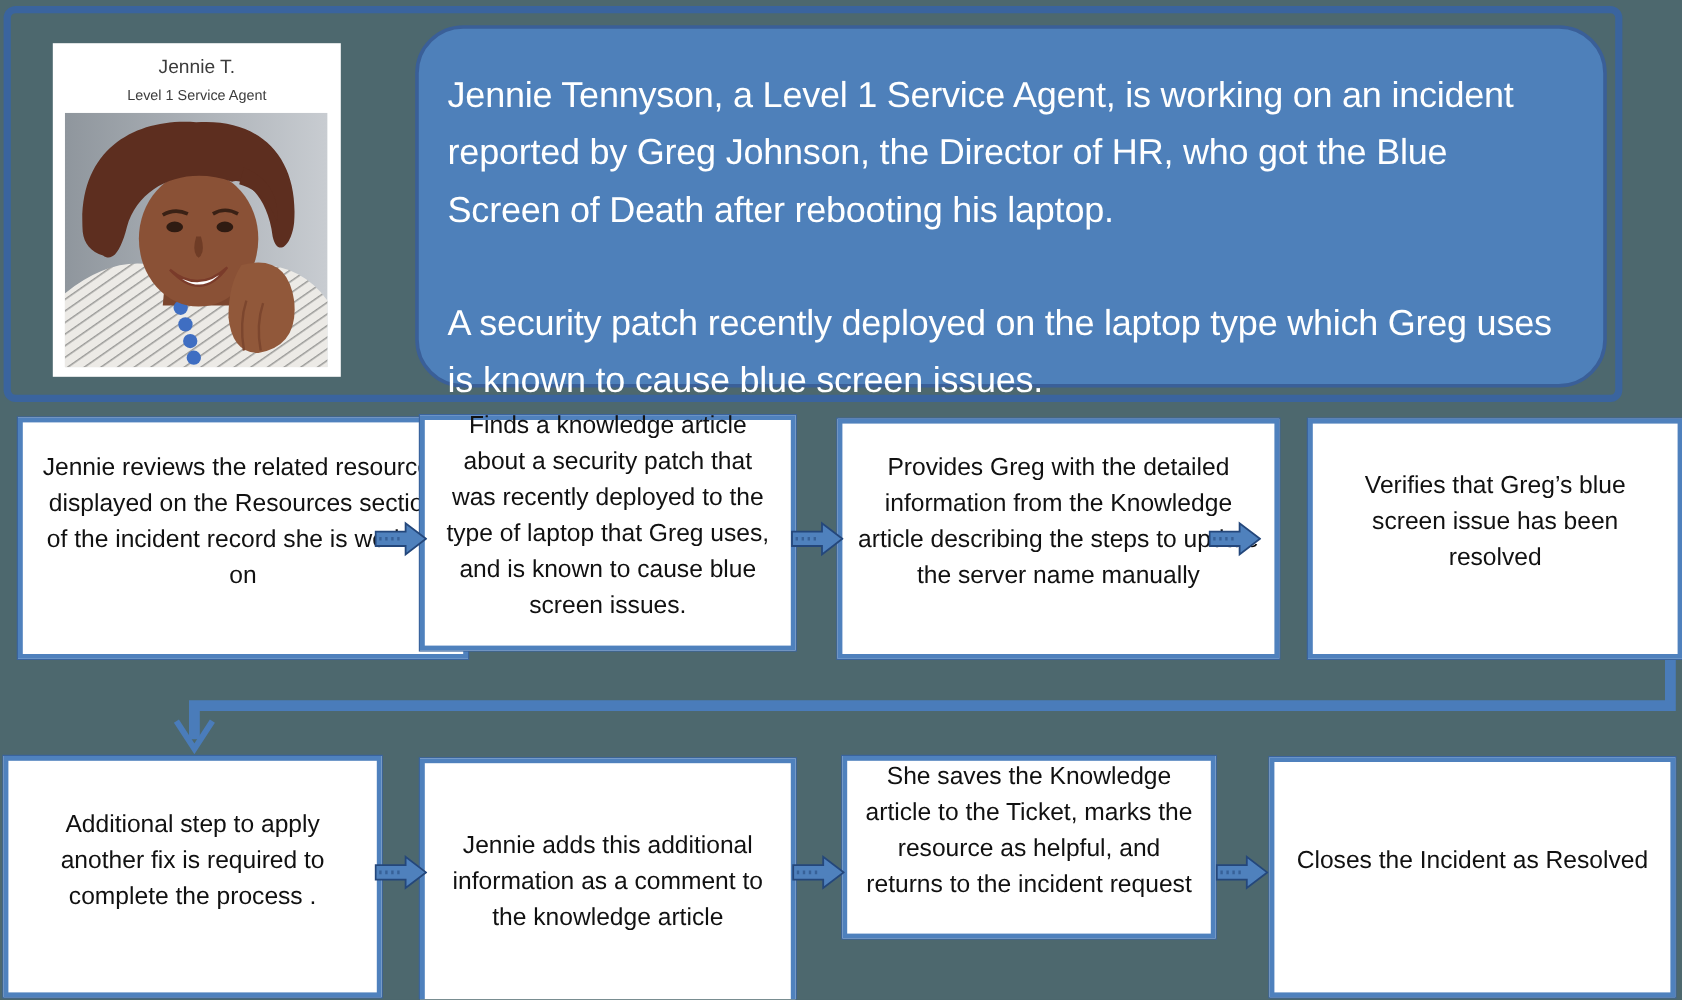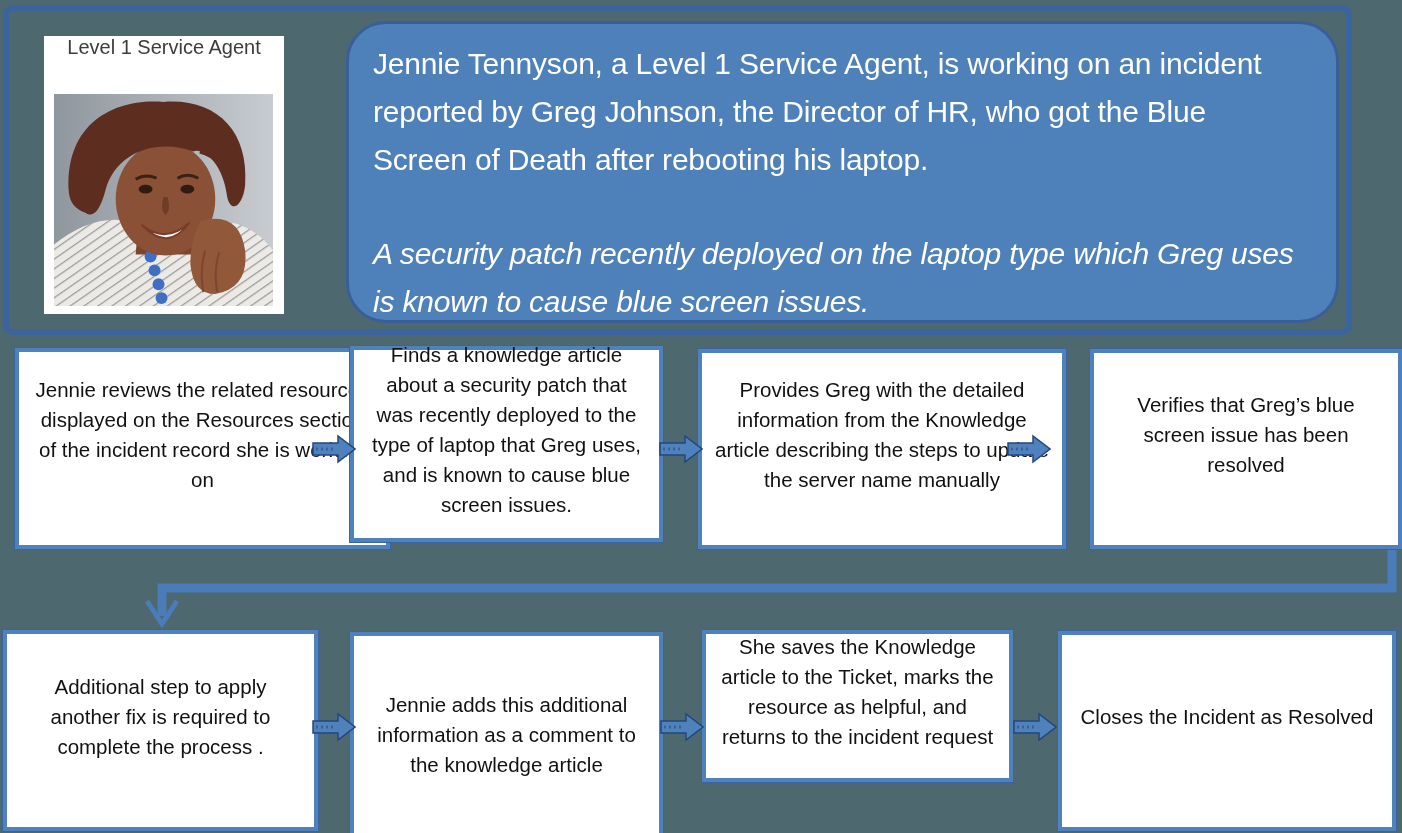--- a/index.html
+++ b/index.html
@@ -10,30 +10,30 @@
   
   .top-panel{
     position:absolute;left:3px;top:5px;width:1349px;height:330px;
     border:6px solid #3a649e;border-radius:10px;box-sizing:border-box;
   }
   .agent-card{
     position:absolute;left:35px;top:25px;width:240px;height:278px;
     background:#ffffff;text-align:center;
   }
   .agent-name{font-size:16px;color:#3c3c3c;margin-top:10px;line-height:22px;}
-  .agent-role{font-size:20px;color:#3c3c3c;line-height:22px;}
+  .agent-role{font-size:12px;color:#3c3c3c;line-height:22px;}
   .agent-photo{position:absolute;left:10px;top:58px;width:219px;height:212px;}
   .agent-photo svg{display:block;width:100%;height:100%;}
   .bubble{
     position:absolute;left:337px;top:10px;width:993px;height:302px;
     background:#4e80ba;border:3px solid #3a5f98;border-radius:40px;
-    box-sizing:border-box;color:#ffffff;padding:16px 38px 0 24px;
+    box-sizing:border-box;color:#ffffff;padding:32px 38px 0 24px;
   }
   .bubble p{margin:0;font-size:30px;line-height:48px;letter-spacing:-0.2px;}
-  .bubble p + p{margin-top:46px;font-style:italic;}
+  .bubble p + p{margin-top:46px;}
   
   .flow-box{
     position:absolute;background:#ffffff;border:4px solid #4f81bd;
     box-sizing:border-box;display:flex;align-items:center;
     box-shadow:0 0 0 1px #3a649e;
   }
   .flow-box .txt{
     width:100%;text-align:center;font-size:20.5px;line-height:30px;
     color:#111111;padding:0 12px;position:relative;top:-14px;
   }
@@ -57,20 +57,21 @@
 <div class="canvas">
 
   <svg class="connector" viewBox="0 0 1402 833">
     <polyline points="1356,449 1392,449 1392,588 162,588 162,616" fill="none" stroke="#4a7cba" stroke-width="9"></polyline>
     <path d="M147,601 L162,624 L177,601" fill="none" stroke="#4a7cba" stroke-width="5"></path>
   </svg>
 
   <div class="top-panel">
 
     <div class="agent-card">
+      <div class="agent-name">Jennie T.</div>
       <div class="agent-role">Level 1 Service Agent</div>
       <div class="agent-photo">
         <svg viewBox="0 0 220 214" preserveAspectRatio="none">
           <defs>
             <linearGradient id="bgGrad" x1="0" y1="0" x2="1" y2="0">
               <stop offset="0" stop-color="#8f969d"></stop>
               <stop offset="1" stop-color="#c8ccd1"></stop>
             </linearGradient>
             <pattern id="stripes" width="8" height="8" patternUnits="userSpaceOnUse" patternTransform="rotate(55)">
               <rect width="8" height="8" fill="#eceae6"></rect>

